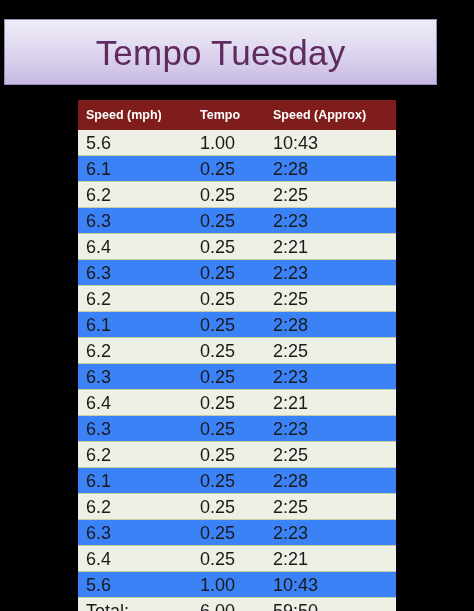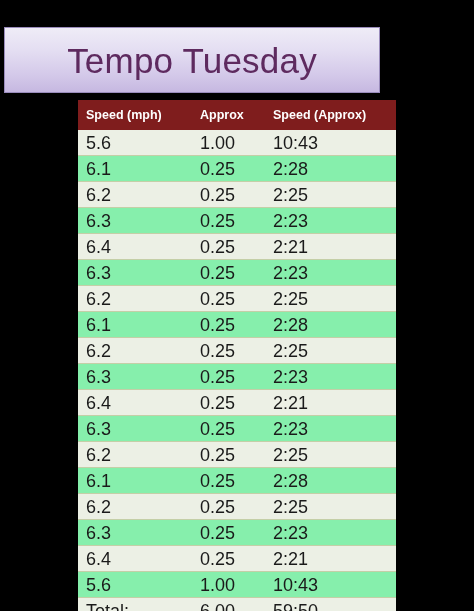--- a/index.html
+++ b/index.html
@@ -12,22 +12,22 @@
     height: 611px;
     overflow: hidden;
     font-family: "Liberation Sans", sans-serif;
     position: relative;
   }
 
   
   #title-banner {
     position: absolute;
     left: 4px;
-    top: 27px;
-    width: 376px;
+    top: 19px;
+    width: 433px;
     height: 66px;
     box-sizing: border-box;
     background: linear-gradient(to bottom, #EFECF7 0%, #E4DEF2 35%, #D3C8E9 75%, #C6B8E1 100%);
     border: 1px solid #9A8CBC;
     display: flex;
     align-items: center;
     justify-content: center;
   }
   #title-text {
     font-size: 35px;
@@ -64,21 +64,21 @@
   }
   #run-table tbody td {
     height: 25px;
     color: #1A1A1A;
     border-bottom: 1px solid #C4CFA7;
   }
   #run-table tbody tr.tinted td {
     background: #ECF0E5;
   }
   #run-table tbody tr.plain td {
-    background: #86efac;
+    background: #3b82f6;
   }
   #run-table tbody tr.total-row td {
     background: #ECF0E5;
     border-bottom: 1px solid #C4CFA7;
   }
   
   .col-speed { width: 114px; }
   .col-miles { width: 73px; }
   .col-time  { width: 131px; }
 </style>
@@ -91,21 +91,21 @@
 
 <table id="run-table">
   <colgroup>
     <col class="col-speed">
     <col class="col-miles">
     <col class="col-time">
   </colgroup>
   <thead>
     <tr>
       <th>Speed (mph)</th>
-      <th>Approx</th>
+      <th>Tempo</th>
       <th>Speed (Approx)</th>
     </tr>
   </thead>
   <tbody id="table-body">
       <tr class="tinted">
         <td>5.6</td>
         <td>1.00</td>
         <td>10:43</td>
       </tr>
       <tr class="plain">

